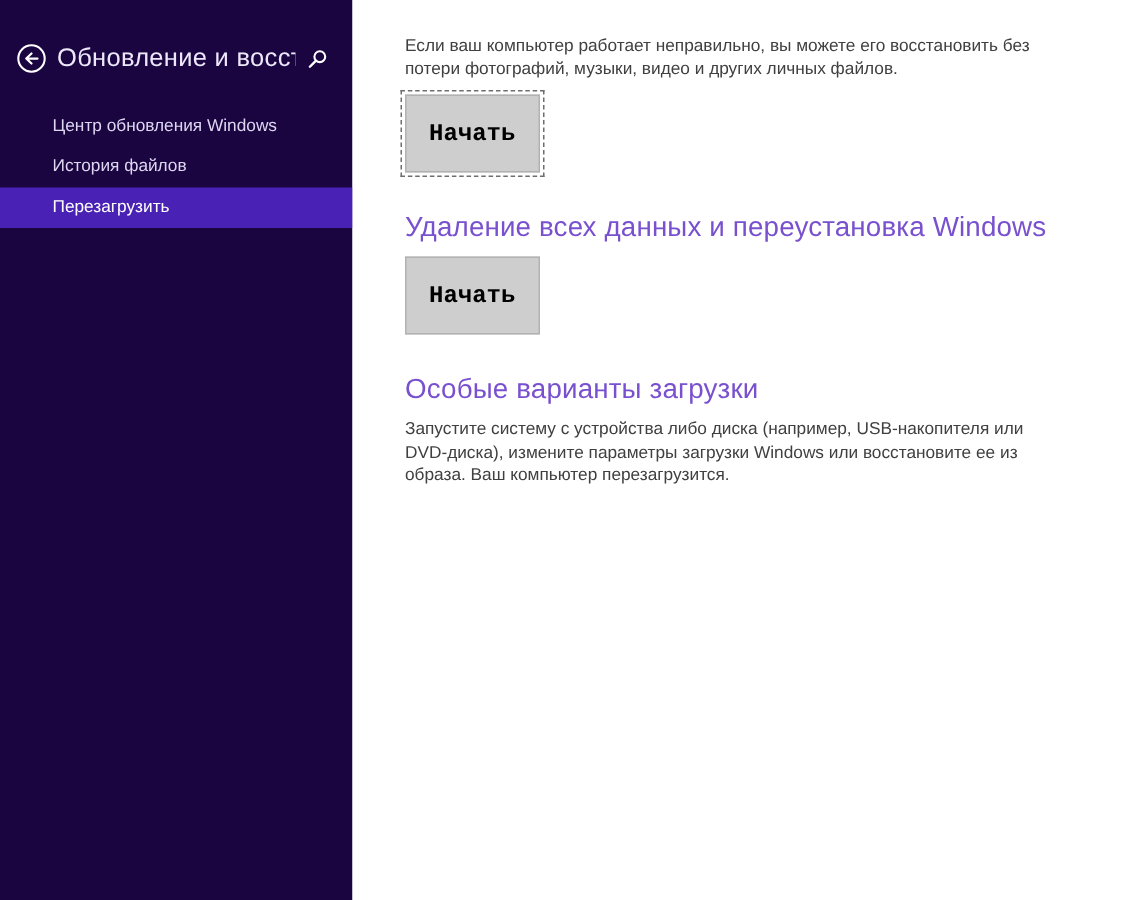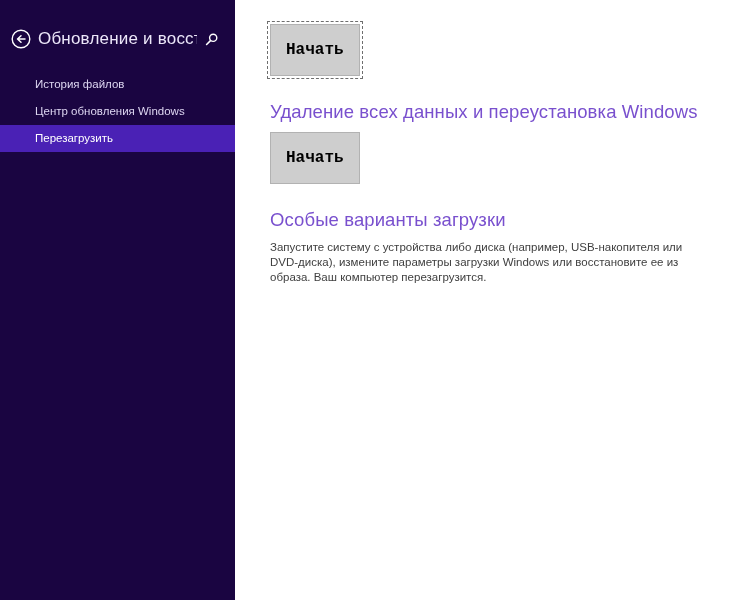--- a/index.html
+++ b/index.html
@@ -116,29 +116,30 @@
         <span>
           <svg width="14" height="14" viewBox="0 0 14 14">
             <circle cx="8.2" cy="5.8" r="3.6" fill="none" stroke="#ffffff" stroke-width="1.4"></circle>
             <path d="M5.5 8.6 L1.6 12.5" stroke="#ffffff" stroke-width="1.6" stroke-linecap="round"></path>
           </svg>
         </span>
       </span>
     </div>
 
     <div class="menu">
+      <div class="menu-item">Центр обновления Windows</div>
       <div class="menu-item">История файлов</div>
-      <div class="menu-item">Центр обновления Windows</div>
       <div class="menu-item selected">Перезагрузить</div>
     </div>
   </div>
 
   <div class="content">
 
     <div class="section">
+      <p class="section-body">Если ваш компьютер работает неправильно, вы можете его восстановить без потери фотографий, музыки, видео и других личных файлов.</p>
       <button class="btn focused">Начать</button>
     </div>
 
     <div class="section">
       <h2 class="section-heading">Удаление всех данных и переустановка Windows</h2>
       <button class="btn">Начать</button>
     </div>
 
     <div class="section">
       <h2 class="section-heading">Особые варианты загрузки</h2>

